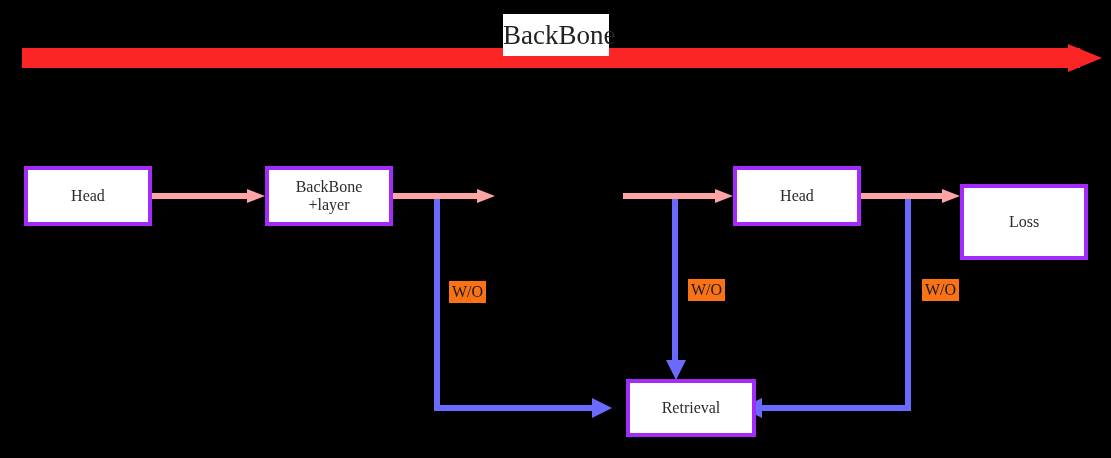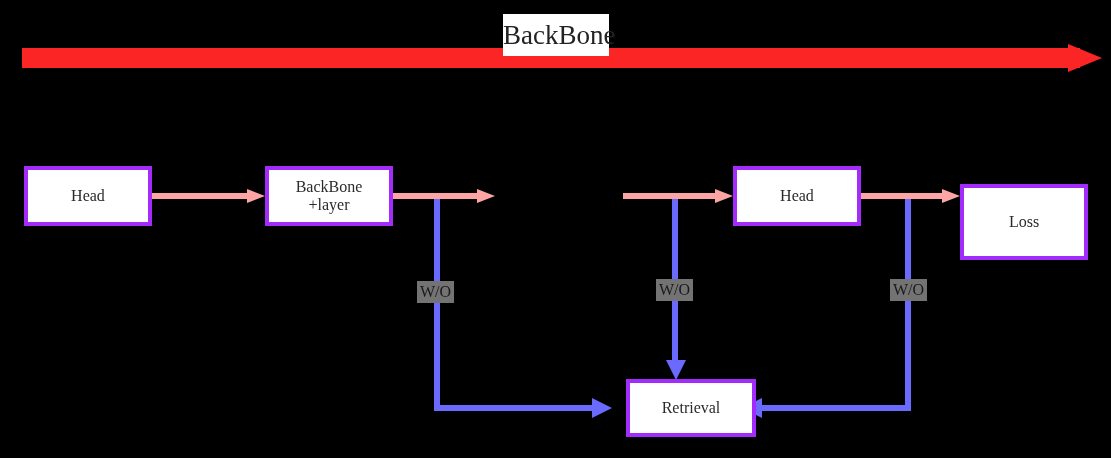--- a/index.html
+++ b/index.html
@@ -151,27 +151,28 @@
   .blue-mid-head { left: 666px; top: 360px; }
 
   
   .blue-right-v  { left: 905px; top: 196px; height: 215px; }
   .blue-right-h  { left: 760px; top: 405px; width: 151px; }
   .blue-right-head { left: 742px; top: 398px; }
 
   
   .wo-label {
     position: absolute;
-    background: #737373;
+    background: #f97316;
     color: #1a1a1a;
     font-size: 16px;
     line-height: 22px;
     padding: 0 3px;
     white-space: nowrap;
     z-index: 7;
+    margin-left: 32px;
   }
   .wo-left  { left: 417px; top: 281px; }
   .wo-mid   { left: 656px; top: 279px; }
   .wo-right { left: 890px; top: 279px; }
 </style>
 </head>
 <body>
 
 <div id="canvas">
 

